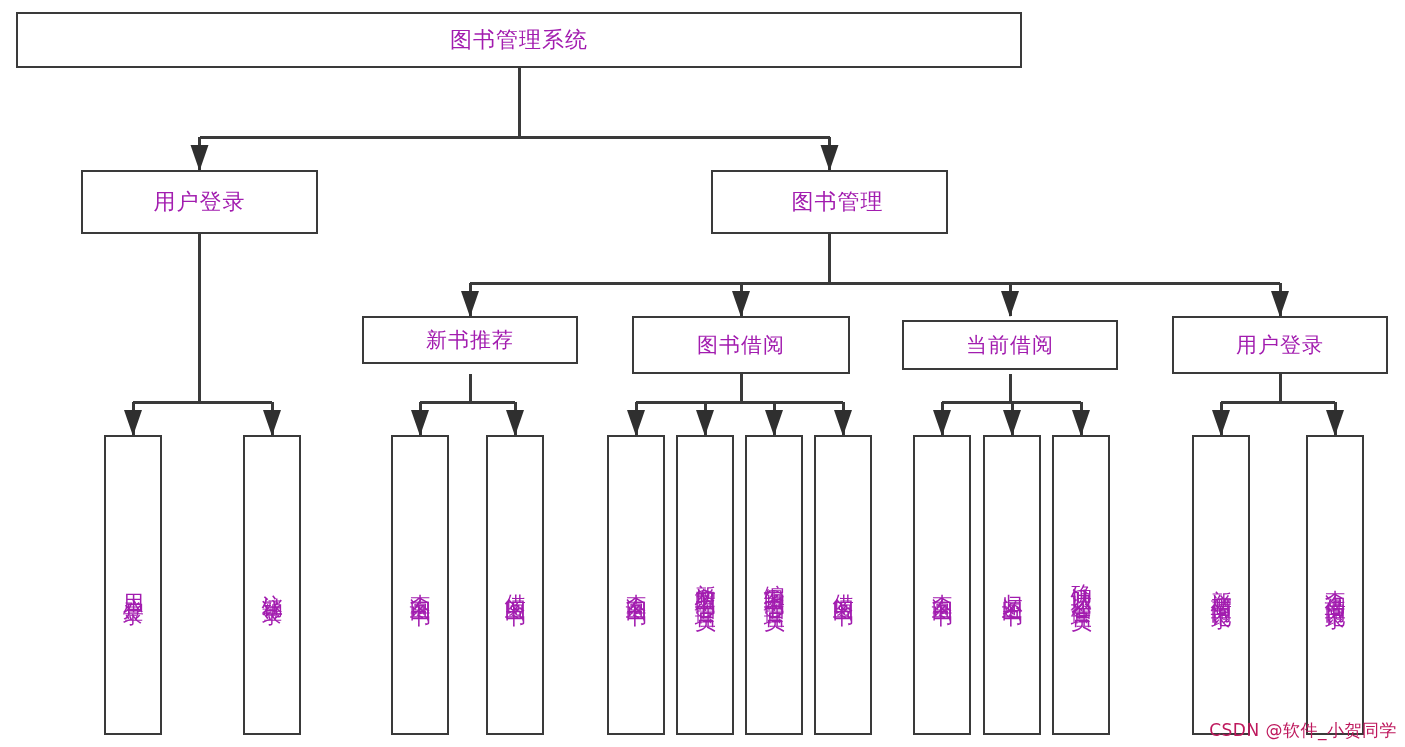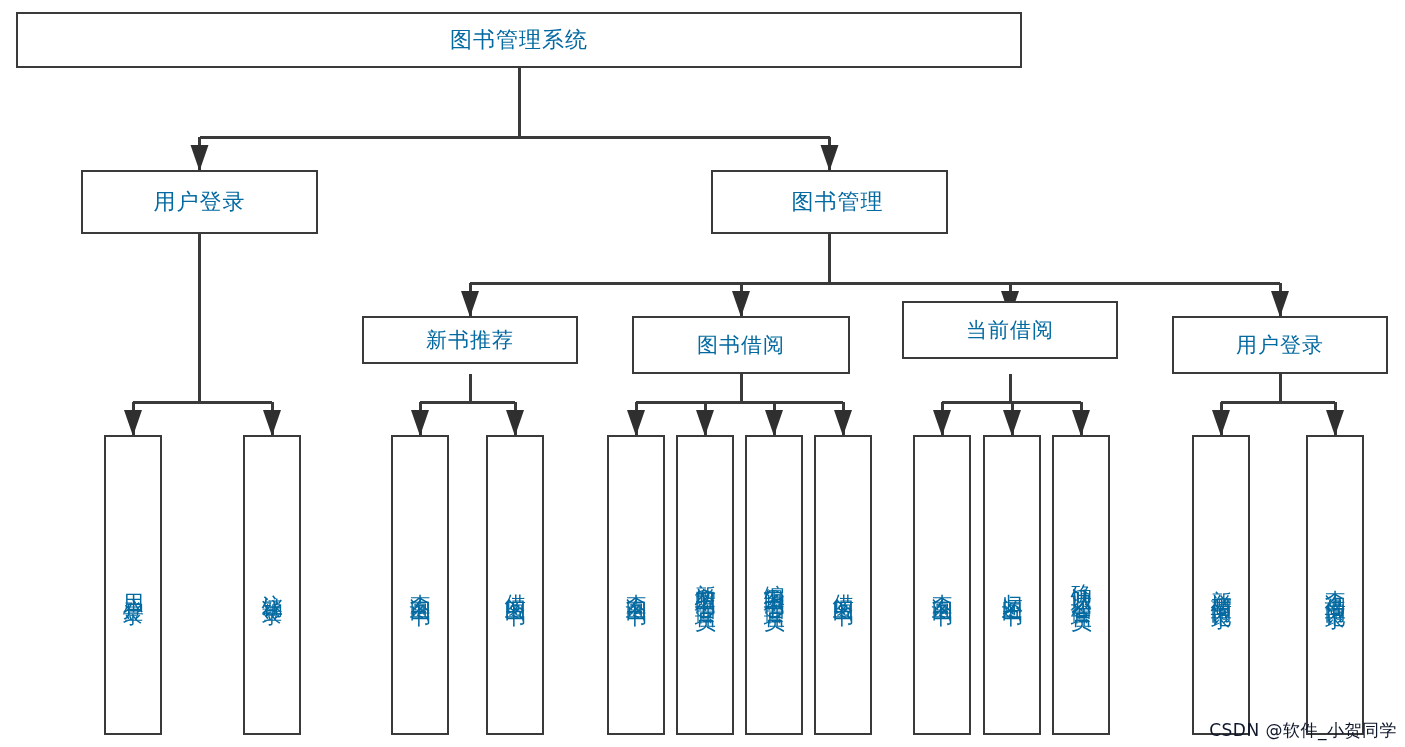--- a/index.html
+++ b/index.html
@@ -29,21 +29,21 @@
     display: flex;
     align-items: center;
     justify-content: center;
     color: #2b2b2b;
   }
   .node-label {
     font-size: 21px;
     line-height: 1.25;
     letter-spacing: 1px;
     white-space: nowrap;
-    color: #0369a1;
+    color: #a21caf;
   }
   .node-box.vertical .node-label {
     writing-mode: vertical-rl;
     text-orientation: upright;
     font-size: 21px;
     letter-spacing: 4px;
     white-space: nowrap;
   }
   .node-box.level-root .node-label { font-size: 22px; }
   .node-box.level-2 .node-label { font-size: 22px; }
@@ -55,21 +55,21 @@
     top: 0;
     width: 1405px;
     height: 747px;
     pointer-events: none;
   }
   #watermark {
     position: absolute;
     right: 8px;
     bottom: 5px;
     font-size: 17px;
-    color: #0f172a;
+    color: #be185d;
     letter-spacing: 0.5px;
     white-space: nowrap;
   }
 </style>
 </head>
 <body>
 
 <div id="diagram-root">
   <svg id="connector-layer" viewBox="0 0 1405 747" width="1405" height="747">
       <line x1="519" y1="68" x2="519" y2="137" stroke="#3a3a3a" stroke-width="3" shape-rendering="crispEdges"></line>
@@ -134,21 +134,21 @@
       </div>
       <div class="node-box level-2" style="left: 711px; top: 170px; width: 237px; height: 64px; padding-left: 16px;">
         <span class="node-label">图书管理</span>
       </div>
       <div class="node-box level-3" style="left: 362px; top: 316px; width: 216px; height: 48px;">
         <span class="node-label">新书推荐</span>
       </div>
       <div class="node-box level-3" style="left: 632px; top: 316px; width: 218px; height: 58px;">
         <span class="node-label">图书借阅</span>
       </div>
-      <div class="node-box level-3" style="left: 902px; top: 301px; width: 216px; height: 58px;">
+      <div class="node-box level-3" style="left: 902px; top: 320px; width: 216px; height: 50px;">
         <span class="node-label">当前借阅</span>
       </div>
       <div class="node-box level-3" style="left: 1172px; top: 316px; width: 216px; height: 58px;">
         <span class="node-label">用户登录</span>
       </div>
       <div class="node-box level-4 vertical" style="left: 104px; top: 435px; width: 58px; height: 300px;">
         <span class="node-label">用户登录</span>
       </div>
       <div class="node-box level-4 vertical" style="left: 243px; top: 435px; width: 58px; height: 300px;">
         <span class="node-label">注销登录</span>

